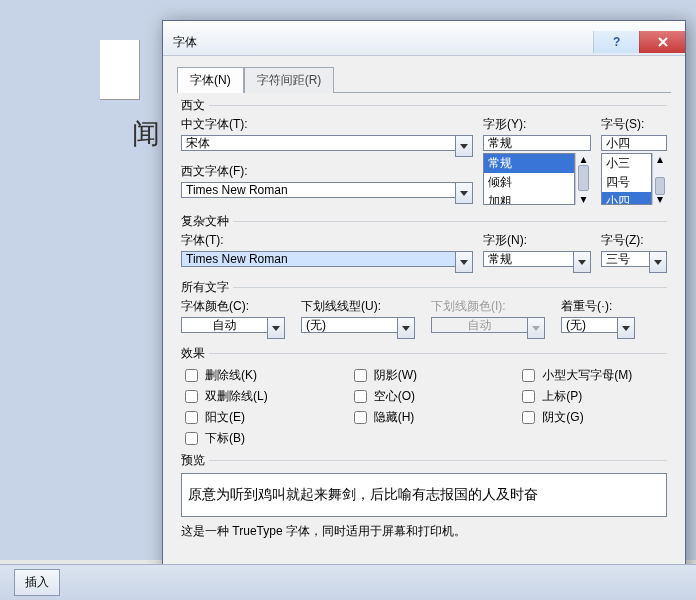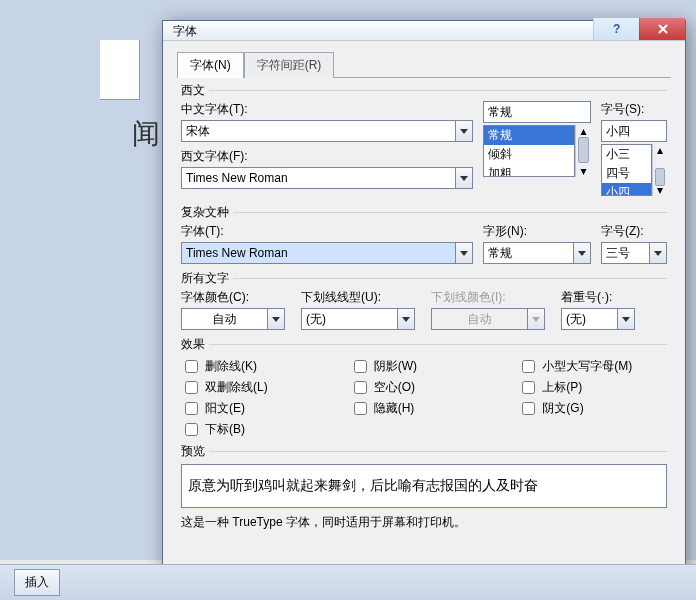--- a/index.html
+++ b/index.html
@@ -7,39 +7,39 @@
   .doc-bg { position: absolute; top: 0; left: 0; right: 0; bottom: 40px; background: #c7d4e7; }
   .page-corner { position: absolute; top: 40px; left: 100px; width: 40px; height: 60px; background: #fff; border-right: 1px solid #999; border-bottom: 1px solid #999; }
   .doc-text { position: absolute; top: 115px; left: 132px; font-size: 28px; font-family: SimSun, serif; color: #333; }
   .dialog {
     position: absolute; top: 20px; left: 162px; right: 10px; bottom: 20px;
     background: #f0f0f0; border: 1px solid #5a6a8a;
     box-shadow: 3px 3px 18px rgba(0,0,0,0.4);
     display: flex; flex-direction: column;
   }
   .titlebar {
-    height: 20px; display: flex; align-items: flex-end; padding: 8px 0 0 10px;
+    height: 35px; display: flex; align-items: center; padding: 8px 0 0 10px;
     background: linear-gradient(#fdfdfd,#e5ecf5); border-bottom: 1px solid #c0c7d6;
   }
   .titlebar .title { flex: 1; font-size: 12px; }
   .tbtn { width: 46px; height: 22px; margin: 0; display: flex; align-items: center; justify-content: center; border-left: 1px solid rgba(0,0,0,0.12); }
   .tbtn.help { background: linear-gradient(#e4f0fb,#cfe3f7); }
   .tbtn.close { background: linear-gradient(#e07777,#c83a3a); color: #fff; font-weight: bold; }
   .tbtn svg { display: block; }
   .tabs { display: flex; padding: 10px 14px 0 14px; gap: 0; }
   .tab { padding: 4px 12px; border: 1px solid #a0a7b6; background: #fdfdfd; border-bottom: none; position: relative; top: 1px; }
   .tab.inactive { background: #ecedef; color: #444; }
   .tab-underline { border-bottom: 1px solid #a0a7b6; margin: 0 14px; }
   .body { padding: 4px 18px 8px 18px; flex: 1; overflow: hidden; display: flex; flex-direction: column; }
   fieldset.box { border: 1px solid #cfd3da; border-left:none; border-right:none; border-bottom:none; margin:0; padding:0 0 4px 0; }
   fieldset.box > legend { padding: 0 4px 0 0; }
   .row { display: flex; align-items: flex-start; gap: 10px; margin: 2px 0; }
   .col { display: flex; flex-direction: column; }
   input.text, select.sel {
-    border: 1px solid #7a869c; background: #fff; height: 22px; padding: 2px 4px; font-family: SimSun, sans-serif;
+    border: 1px solid #7a869c; background: #fff; height: 16px; padding: 2px 4px; font-family: SimSun, sans-serif;
   }
   .combo { display:flex; }
   .combo input { border-right:none; }
   .combo .dd { width:18px; height:22px; border:1px solid #7a869c; background: linear-gradient(#f7f9fc,#dfe4ee); display:flex; align-items:center; justify-content:center; }
   .listbox { border:1px solid #7a869c; background:#fff; overflow:auto; }
   .listbox .opt { padding: 1px 4px; cursor:default; }
   .listbox .opt.sel { background:#3875d7; color:#fff; }
   .disabled { color:#9a9a9a; }
   .effects { display:grid; grid-template-columns: 1fr 1fr 1fr; gap: 2px 20px; margin-top: 4px; }
   .chk { display:flex; align-items:center; gap:4px; }
@@ -99,20 +99,21 @@
         <label class="lbl" style="margin-top:6px">西文字体(F):</label>
         <div class="combo">
           <input class="text" style="flex: 1 1 0%;" value="Times New Roman">
           <div class="dd">
                 <div class="tri"></div>
               </div>
         </div>
       </div>
 
       <div class="col" style="width:108px">
+        <label class="lbl">字形(Y):</label>
         <input class="text" style="width: 100%;" value="常规">
         <div class="row" style="gap:0">
           <div class="listbox" id="style-list" style="width:92px;height:52px">
                 <div class="opt sel">常规</div>
                 <div class="opt">倾斜</div>
                 <div class="opt">加粗</div>
               </div>
           <div class="scrollbar" style="height:52px">
             <div class="up">▴</div>
             <div class="track">

